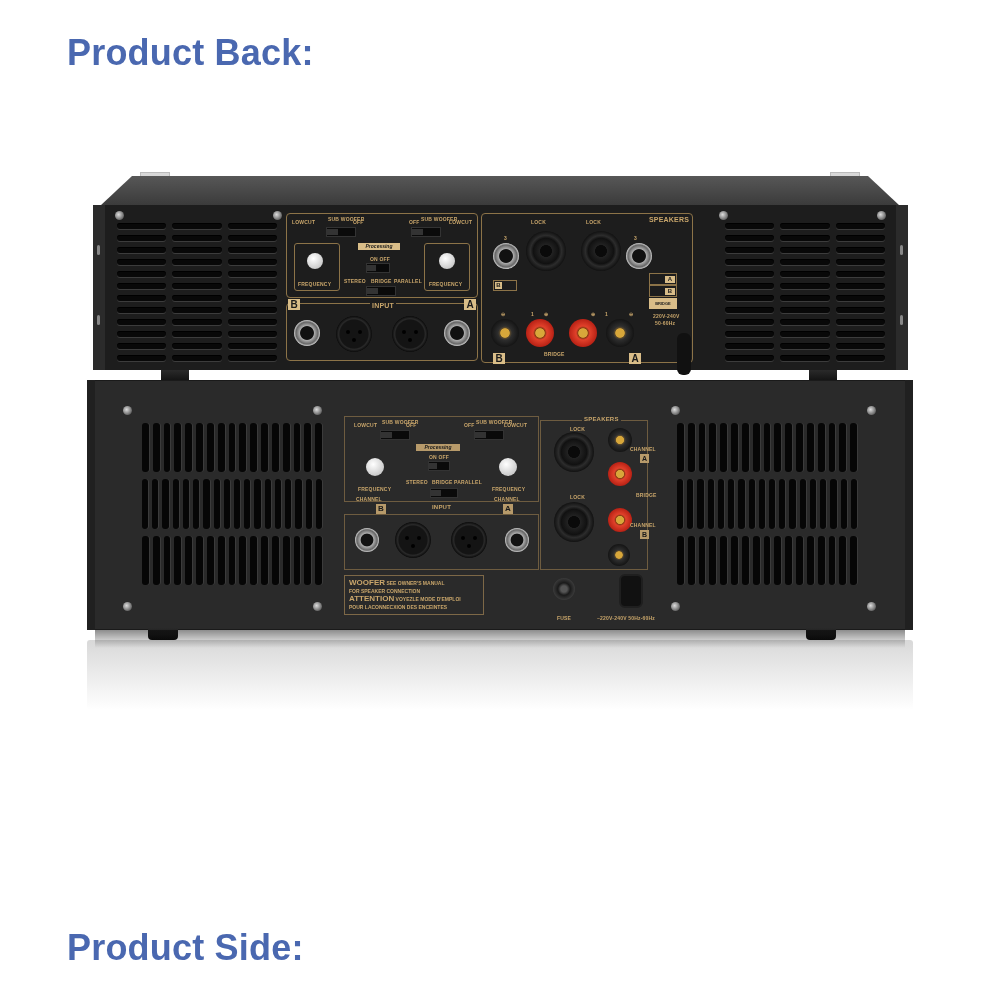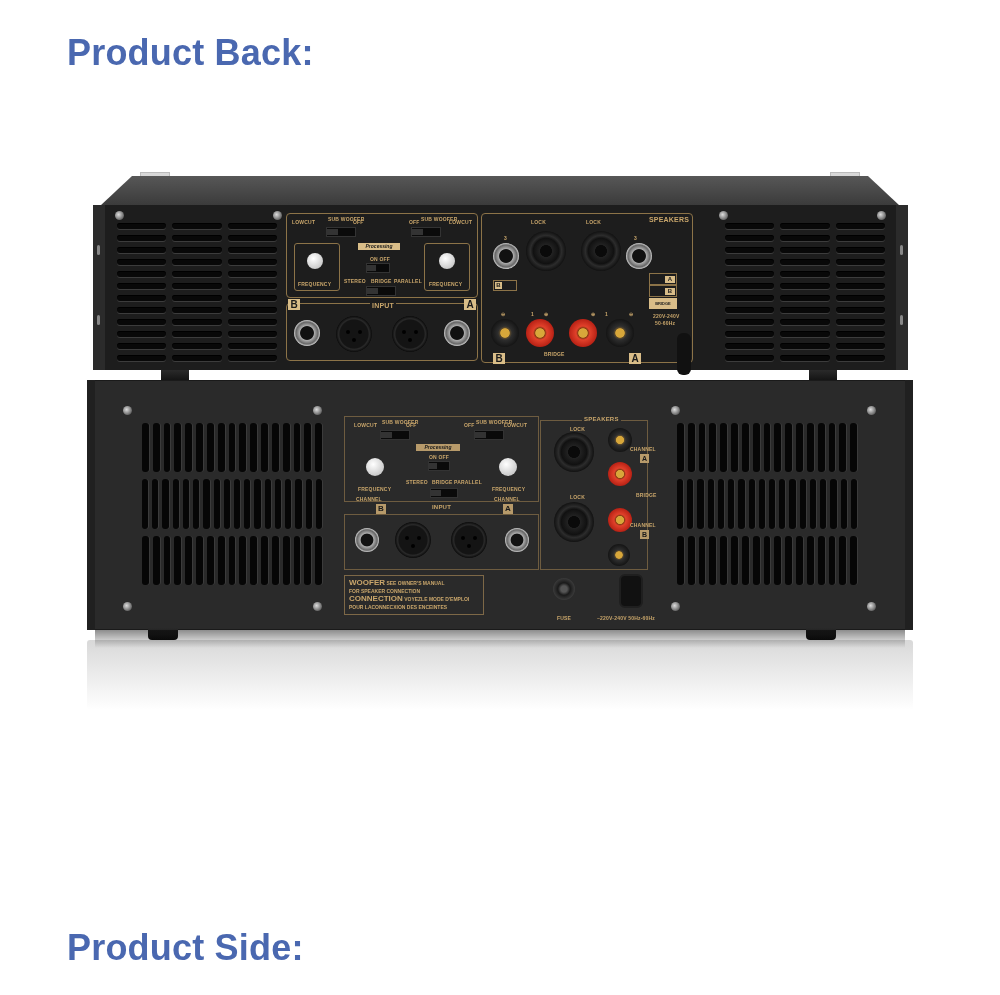--- a/index.html
+++ b/index.html
@@ -459,21 +459,21 @@
   <div class="xlr" style="left:364px;top:142px;width:36px;height:36px">
     <i style="left:10px;top:14px"></i>
       <i style="left:22px;top:14px"></i>
       <i style="left:16px;top:22px"></i>
   </div>
   <div class="jack" style="left:418px;top:148px;width:24px;height:24px"></div>
 
   <div class="u2-caution">
     <div><span class="big">WOOFER</span> <span>SEE OWNER'S MANUAL</span></div>
     <div>FOR SPEAKER CONNECTION</div>
-    <div><span class="big">CONNECTION</span> <span>VOYEZLE MODE D'EMPLOI</span></div>
+    <div><span class="big">ATTENTION</span> <span>VOYEZLE MODE D'EMPLOI</span></div>
     <div>POUR LACONNECXION DES ENCEINTES</div>
   </div>
 
   <div class="u2-spk">
     <div class="goldline" style="position:absolute;left:0;top:4px;width:108px;height:150px;border-color:#6e5c40"></div>
     <span class="tiny" style="left:42px;top:0;font-size:6px;background:#2a2a2a;padding:0 2px">SPEAKERS</span>
     <span class="tiny" style="left:30px;top:10px">LOCK</span>
     <div class="speakon" style="left:14px;top:16px;width:40px;height:40px"></div>
     <span class="tiny" style="left:30px;top:78px">LOCK</span>
     <div class="speakon" style="left:14px;top:86px;width:40px;height:40px"></div>

